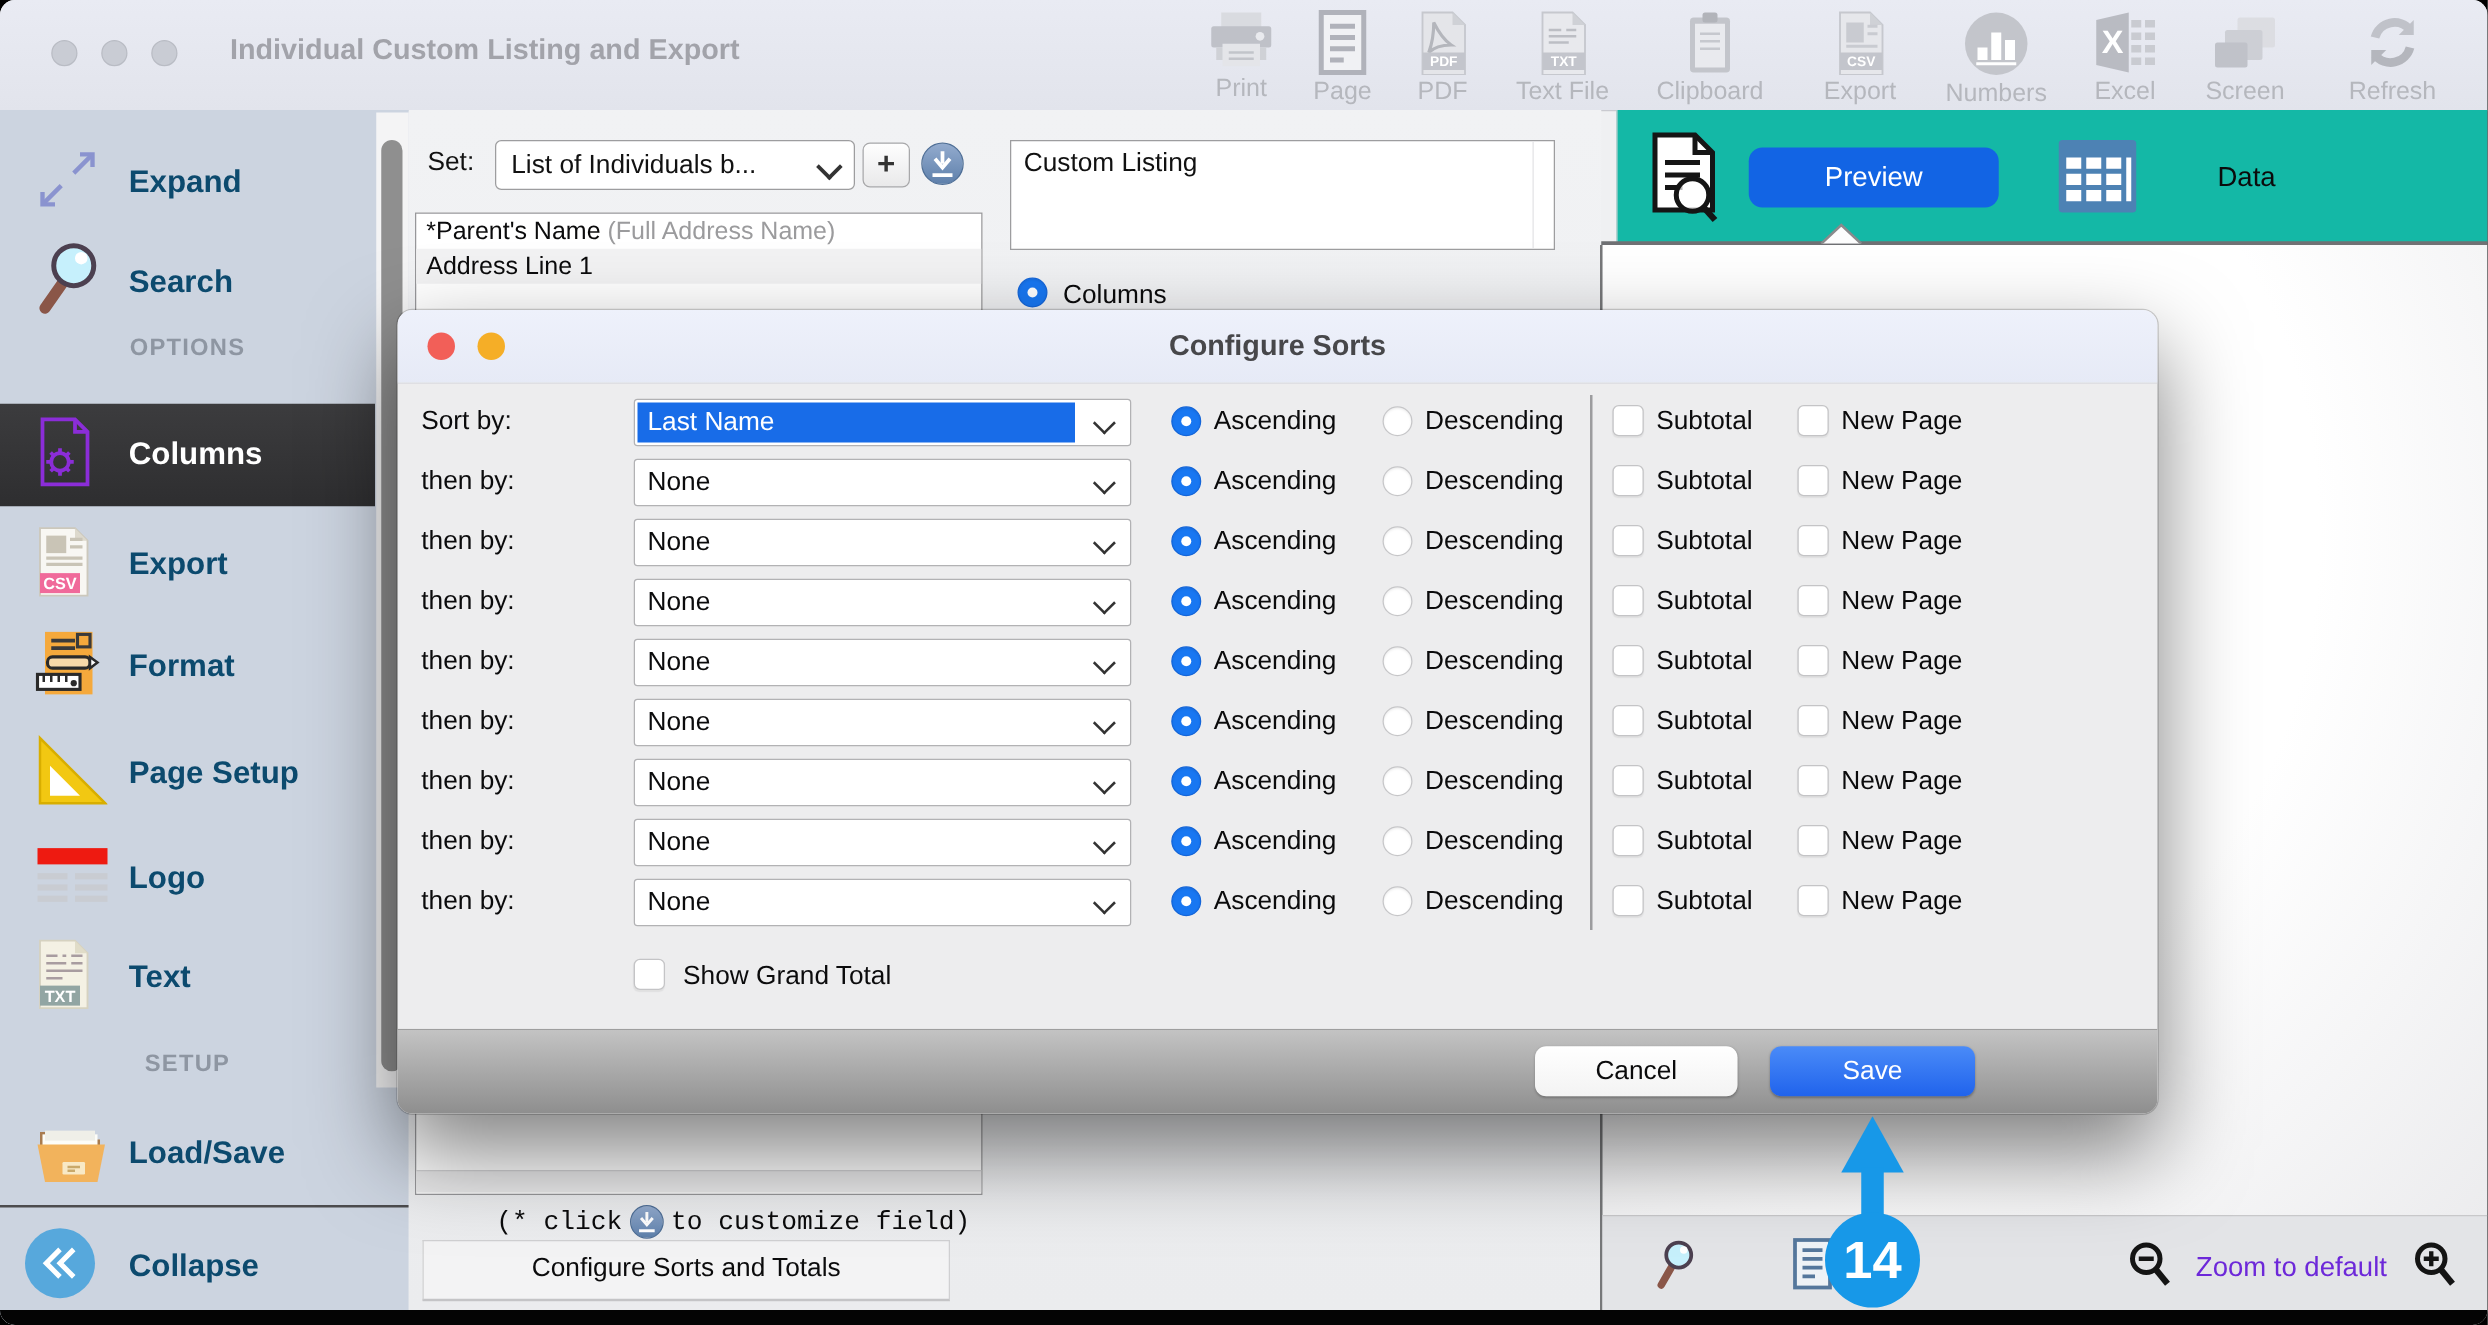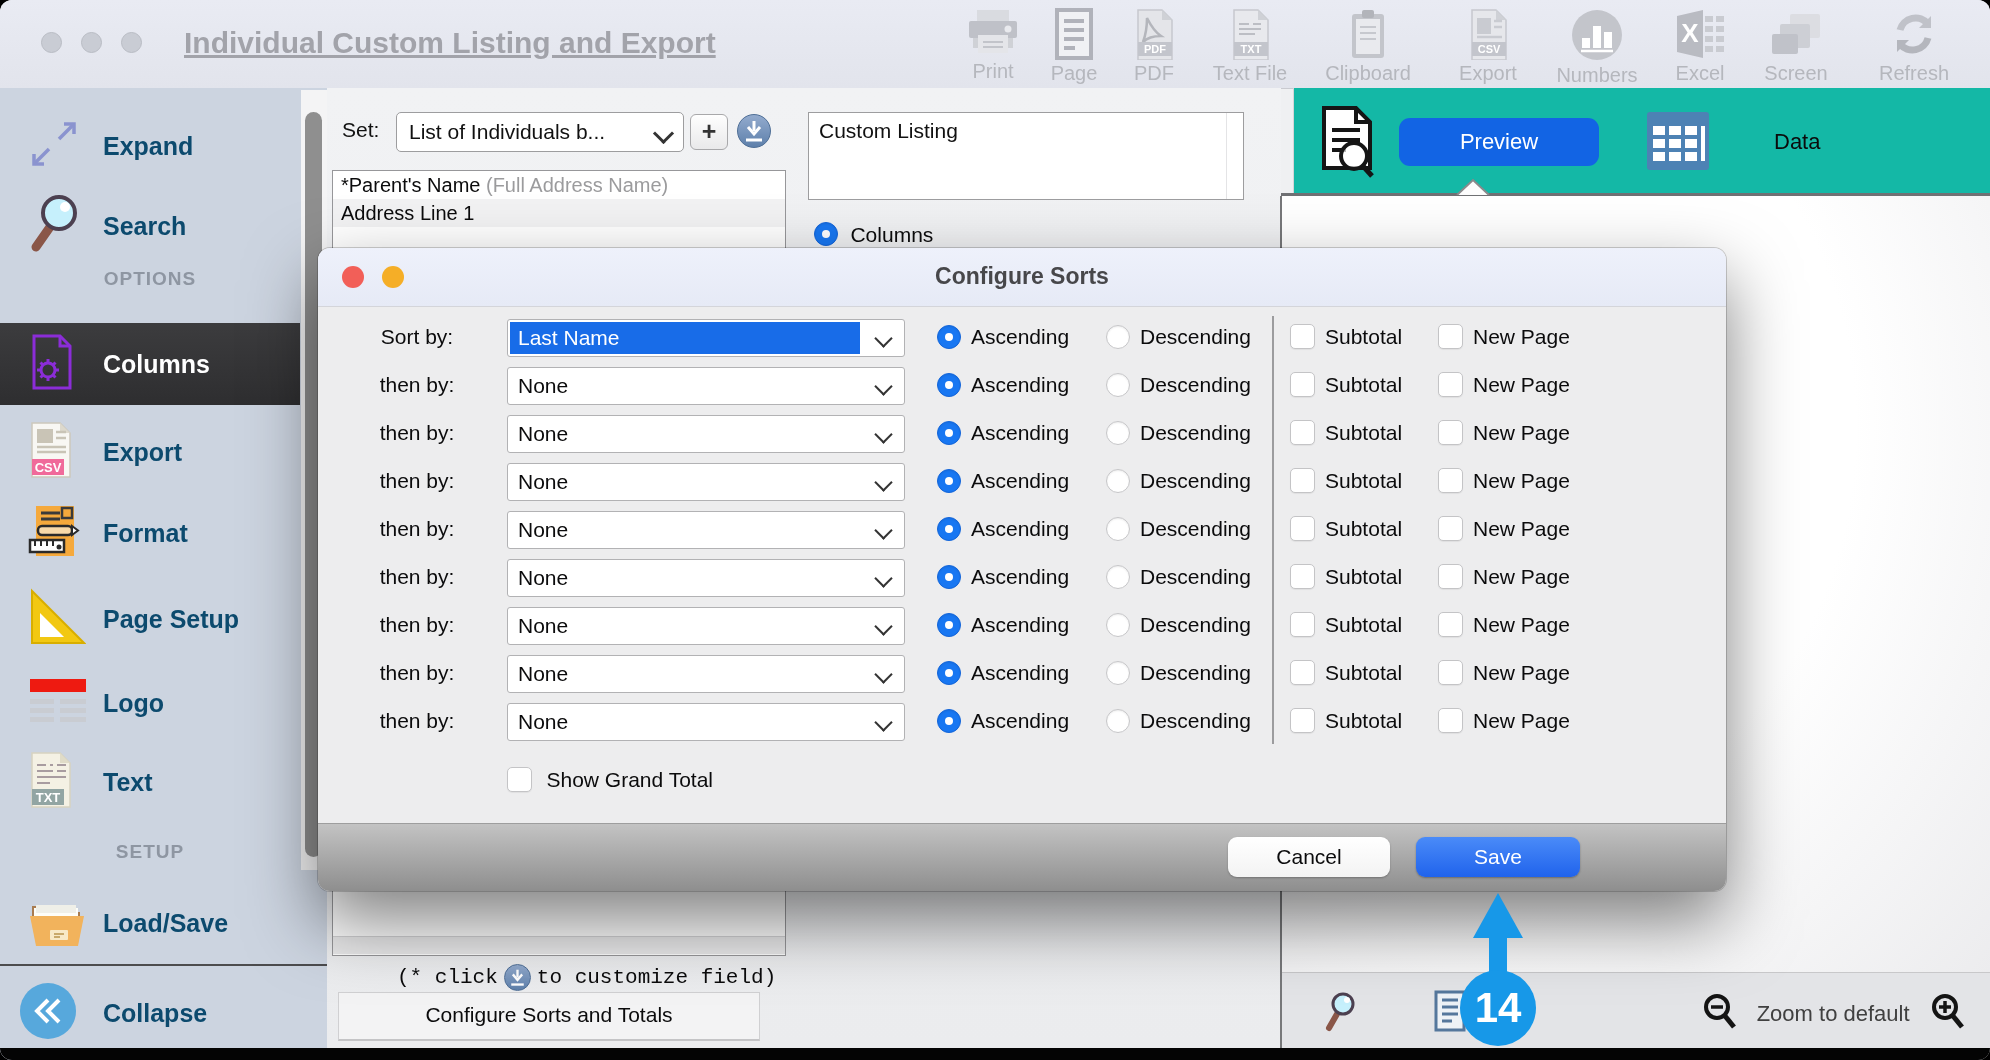--- a/index.html
+++ b/index.html
@@ -3,21 +3,21 @@
 <meta charset="utf-8">
 <style>
   html,body{margin:0;padding:0;background:#000;}
   body{width:1990px;height:1060px;position:relative;font-family:"Liberation Sans",sans-serif;-webkit-font-smoothing:antialiased;}
   .abs{position:absolute;}
   #window{position:absolute;inset:0;border-radius:12px;overflow:hidden;background:#eff0f2;}
 
   
   #header{position:absolute;left:0;top:0;width:1990px;height:88px;background:linear-gradient(#e9ebf3,#e2e4ec);border-bottom:1px solid #c9cad0;}
   .traffic{width:19px;height:19px;border-radius:50%;background:#c9ccd4;border:1px solid #b9bcc4;position:absolute;top:32px;}
-  #win-title{position:absolute;left:184px;top:26px;font-size:30px;font-weight:bold;color:#a2a3aa;text-decoration:underline;}
+  #win-title{position:absolute;left:184px;top:26px;font-size:23px;font-weight:bold;color:#a2a3aa;}
   .tb-item{position:absolute;top:8px;width:96px;text-align:center;}
   .tb-item .tb-label{display:block;margin-top:2px;font-size:20px;color:#b5b7bd;}
   .tb-item svg{display:block;margin:0 auto;}
   .docband{font:bold 11px "Liberation Sans",sans-serif;fill:#fff;}
 
   
   #sidebar{position:absolute;left:0;top:88px;width:327px;height:972px;background:#ccd4e0;}
   .sb-item{position:absolute;left:0;width:300px;height:82px;}
   .sb-icon{position:absolute;left:26px;top:50%;transform:translateY(-50%);}
   .sb-label{position:absolute;left:103px;top:50%;transform:translateY(-50%);font-size:25px;font-weight:bold;color:#0c4a6e;white-space:nowrap;}
@@ -57,33 +57,33 @@
   
   #right-tabs{position:absolute;left:1281px;top:88px;width:709px;height:106px;background:#14b8a6;border-left:1px solid #d5d5d8;margin-left:12px;}
   #preview-pill{position:absolute;left:105px;top:30px;width:200px;height:48px;border-radius:11px;background:#1264e4;color:#fff;font-size:22px;text-align:center;line-height:48px;}
   #tab-data-label{position:absolute;left:480px;top:41px;font-size:22px;color:#0b0b0c;}
   #hdivider{position:absolute;left:1281px;top:193px;width:709px;height:3px;background:#707174;}
   #notch{position:absolute;left:1455px;top:178px;}
   #preview-area{position:absolute;left:1282px;top:196px;width:708px;height:776px;background:radial-gradient(ellipse at 35% 30%,#ffffff 50%,#ececee 100%);}
   #vdivider{position:absolute;left:1280px;top:196px;width:2px;height:852px;background:#77787a;}
   #bottom-bar{position:absolute;left:1282px;top:972px;width:708px;height:76px;background:#e3e4e7;border-top:1px solid #c8c8ca;}
   #zoom-group{position:absolute;right:24px;top:18px;height:40px;white-space:nowrap;}
-  #zoom-default-label{font-size:22px;color:#404040;margin:0 14px;position:relative;top:-10px;text-align:center;}
+  #zoom-default-label{font-size:22px;color:#6d28d9;margin:0 14px;position:relative;top:-10px;text-align:center;}
   #black-strip{position:absolute;left:0;top:1048px;width:1990px;height:12px;background:#040404;}
 
   
   #dialog{position:absolute;left:318px;top:248px;width:1408px;height:643px;border-radius:12px;background:#ededee;box-shadow:0 30px 70px rgba(0,0,0,.5),0 0 0 1px rgba(0,0,0,.18);}
   #dlg-titlebar{position:absolute;left:0;top:0;width:100%;height:58px;border-radius:12px 12px 0 0;background:linear-gradient(#eef1fb,#e6eaf6);border-bottom:1px solid #d4d5da;}
   #dlg-title{position:absolute;left:0;top:15px;width:100%;text-align:center;font-size:23px;font-weight:bold;color:#47474a;}
   .dlg-traffic{position:absolute;top:18px;width:22px;height:22px;border-radius:50%;}
   #dlg-close{left:24px;background:#f25f58;}
   #dlg-min{left:64px;background:#f5ae27;}
   #dlg-rows{position:absolute;left:0;top:66px;width:100%;}
   .sort-row{position:relative;height:48px;}
-  .row-label{position:absolute;left:19px;top:11px;width:160px;text-align:center;font-size:21px;color:#0b0b0c;}
+  .row-label{position:absolute;left:19px;top:11px;width:160px;text-align:left;font-size:21px;color:#0b0b0c;}
   .dlg-select{position:absolute;left:189px;top:5px;width:398px;height:38px;background:#fff;border:1px solid #b2b2b4;border-radius:3px;box-sizing:border-box;}
   .dlg-select .sel-text{position:absolute;left:2px;top:2px;right:44px;bottom:2px;font-size:21px;color:#0b0b0c;padding:4px 0 0 8px;}
   .dlg-select.is-highlighted .sel-text{background:#186ce8;color:#fff;}
   .dlg-select .chev{right:14px;top:12px;width:11px;height:11px;border-width:2.5px;}
   .a-radio{position:absolute;left:619px;top:11px;}
   .a-label{position:absolute;left:653px;top:11px;font-size:21px;color:#0b0b0c;}
   .d-radio{position:absolute;left:788px;top:11px;}
   .d-label{position:absolute;left:822px;top:11px;font-size:21px;color:#0b0b0c;}
   .checkbox{display:inline-block;width:25px;height:25px;border-radius:5px;background:#fff;border:1px solid #c4c4c6;box-sizing:border-box;box-shadow:0 1px 1px rgba(0,0,0,.06);}
   .s-check{position:absolute;left:972px;top:10px;}

